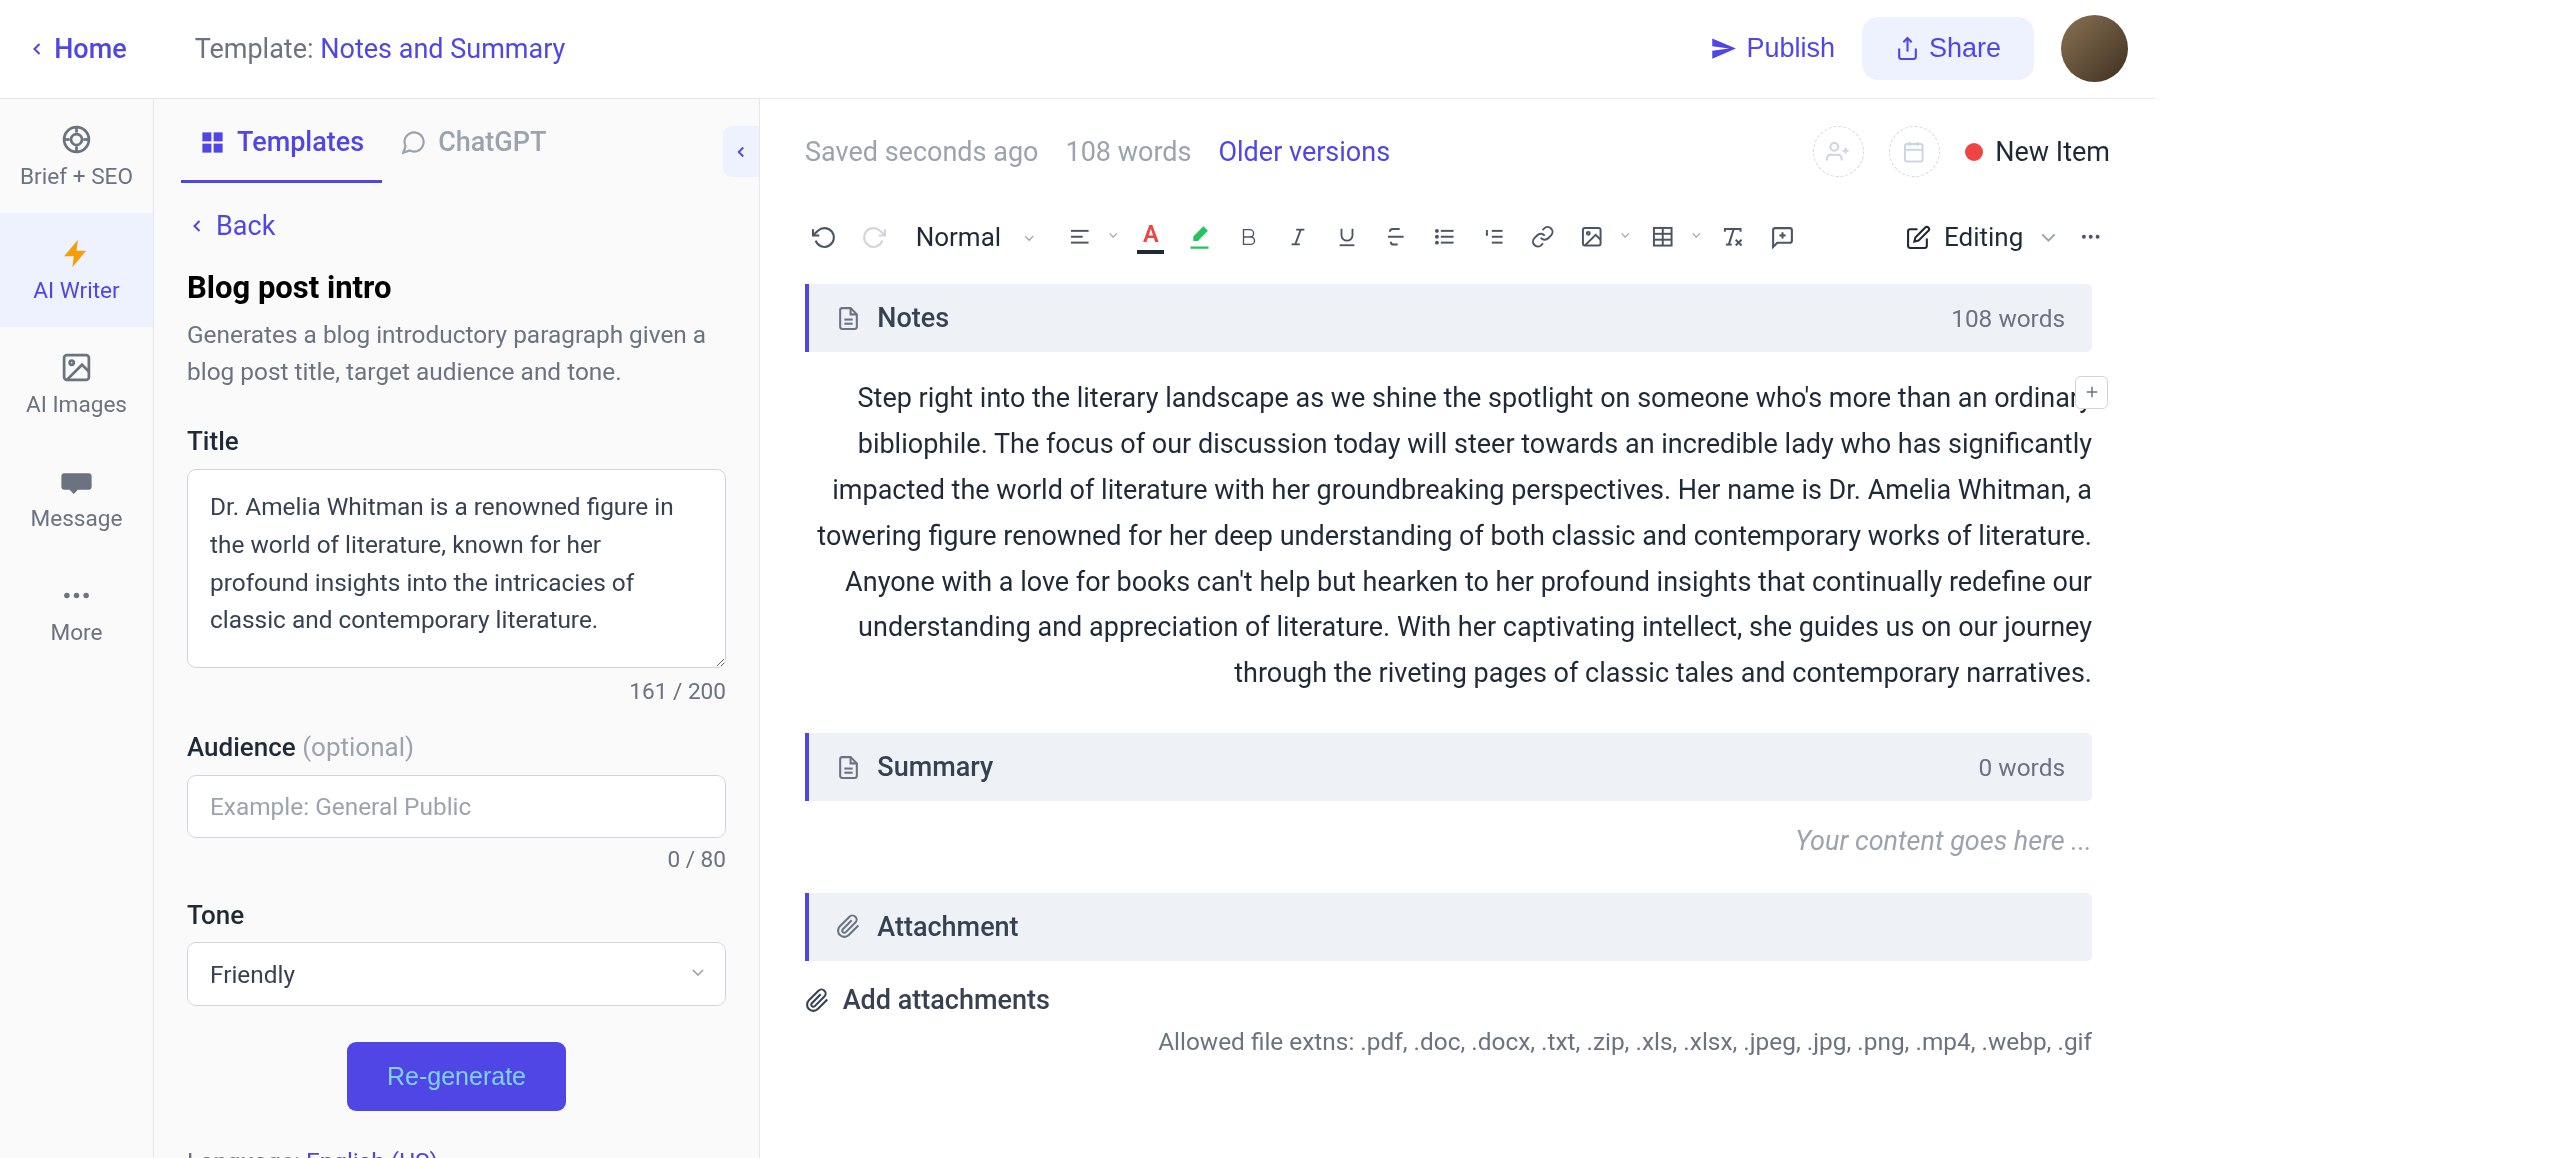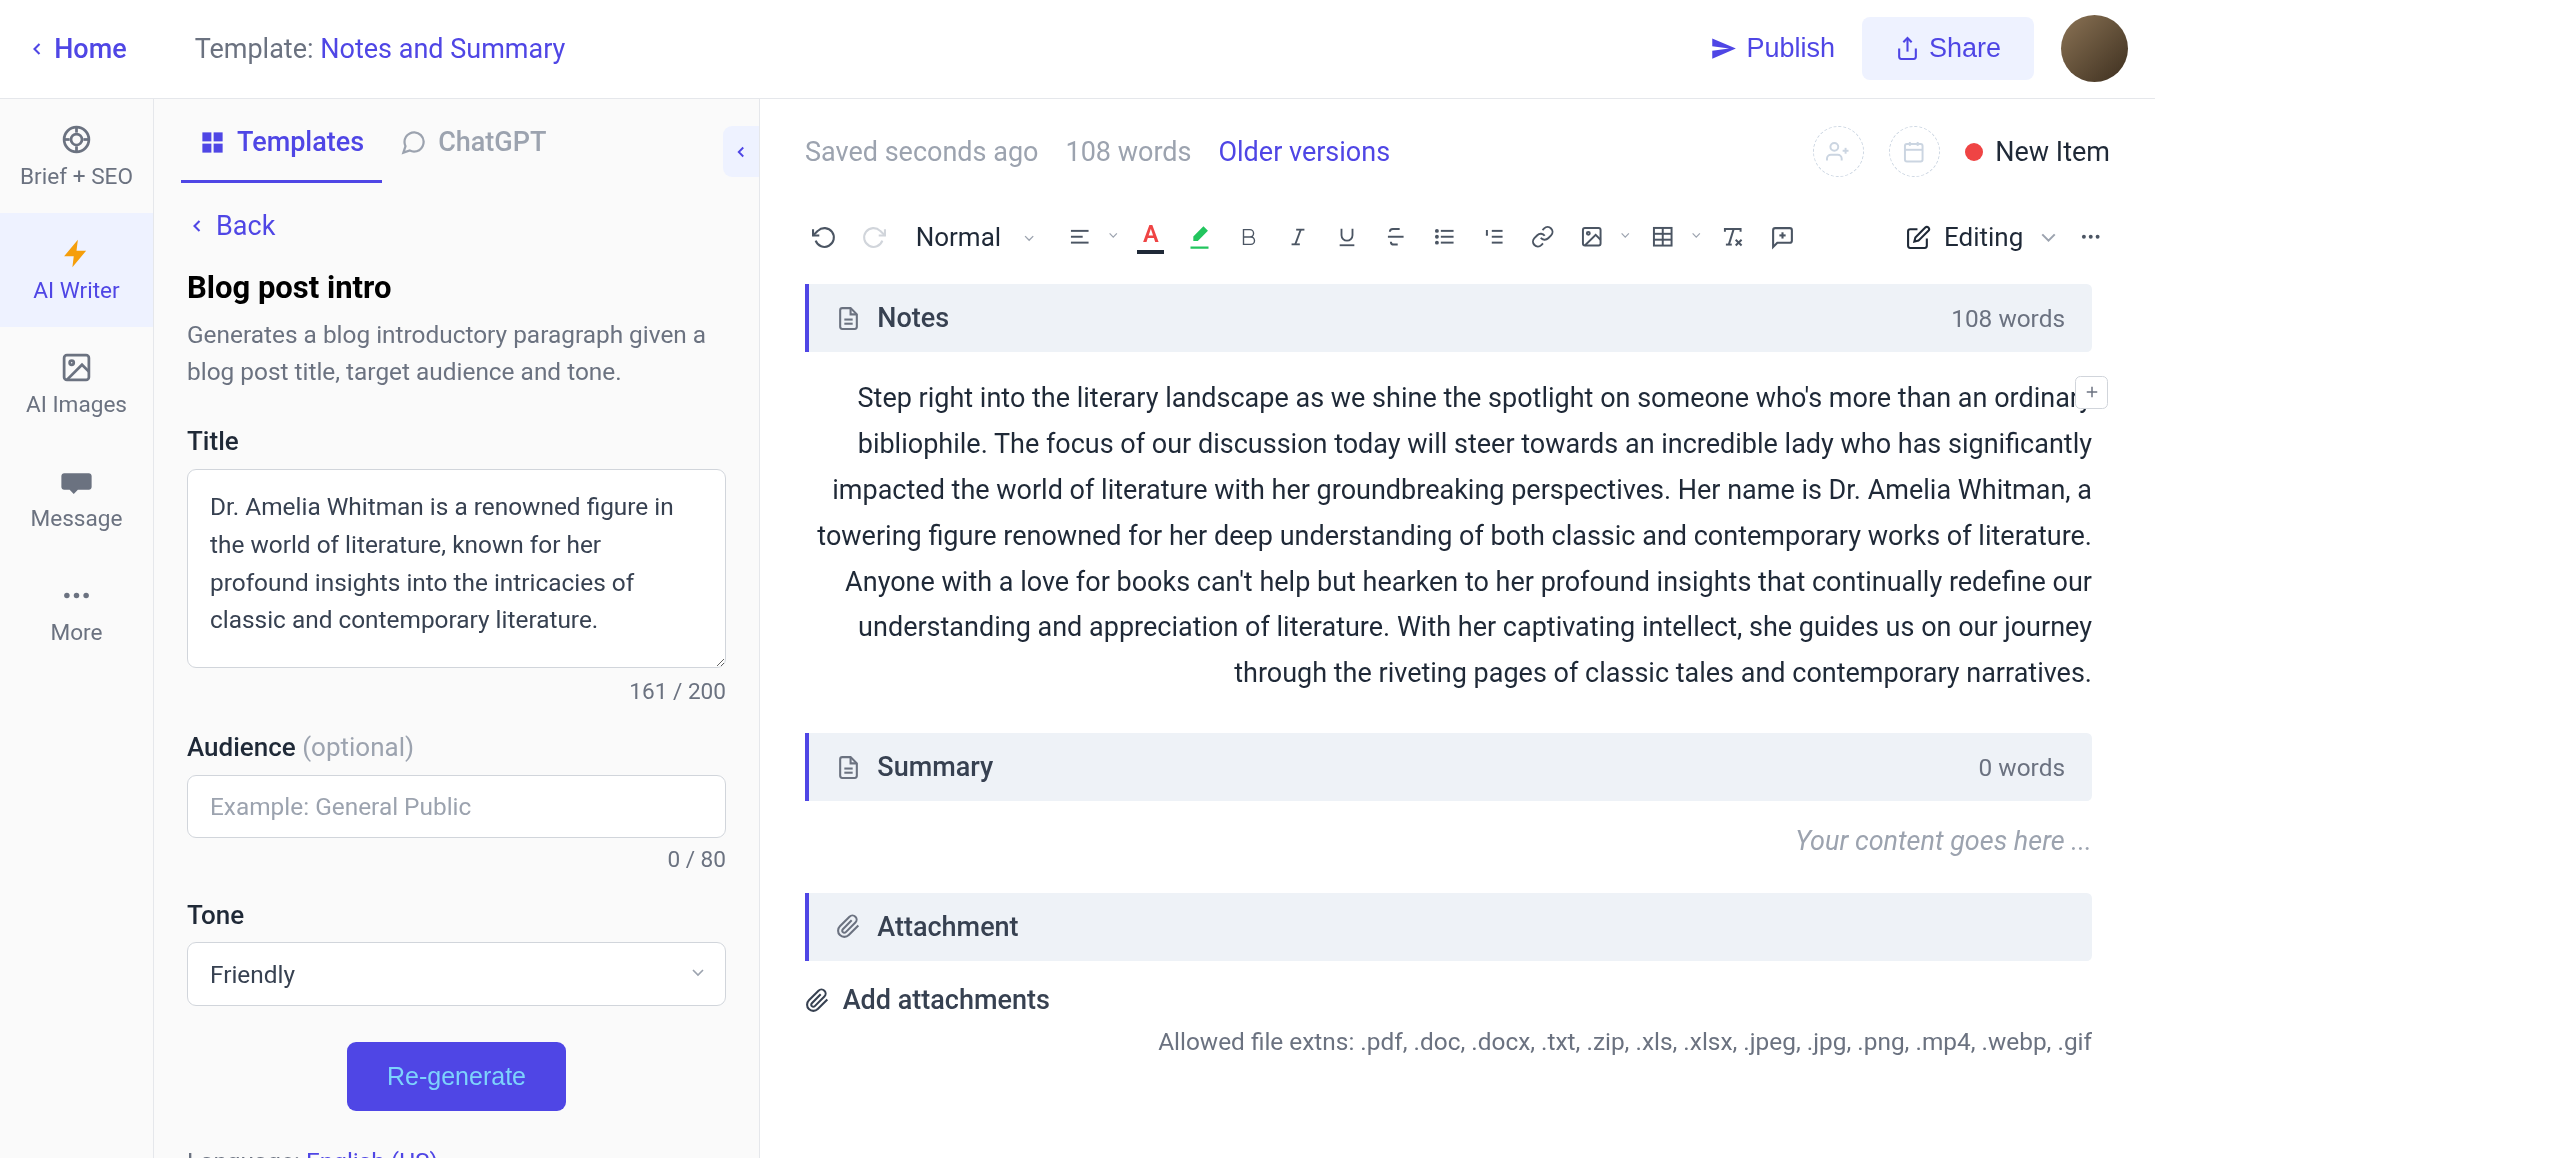--- a/index.html
+++ b/index.html
@@ -9,21 +9,21 @@
 
 
 .topbar { height: 98px; display: flex; align-items: center; padding: 0 27px; border-bottom: 0.9px solid transparent; }
 .topbar-left { display: flex; align-items: center; gap: 18px; }
 .home-link { display: flex; align-items: center; gap: 7.2px; color: #4f46e5; font-size: 27px; font-weight: 500; cursor: pointer; }
 .home-link svg { width: 20px; height: 20px; }
 .template-label { font-size: 27px; color: #6b7280; margin-left: 50px; }
 .template-name { color: #4f46e5; }
 .topbar-right { margin-left: auto; display: flex; align-items: center; gap: 27px; }
 .publish-btn { display: flex; align-items: center; gap: 9px; color: #4f46e5; font-size: 27px; font-weight: 500; background: none; border: none; cursor: pointer; }
-.share-btn { display: flex; align-items: center; gap: 9px; background: #eef2ff; color: #4f46e5; font-size: 27px; font-weight: 500; border: none; border-radius: 8px; padding: 16.3px 33px; cursor: pointer; }
+.share-btn { display: flex; align-items: center; gap: 9px; background: #eef2ff; color: #4f46e5; font-size: 27px; font-weight: 500; border: none; border-radius: 16px; padding: 16.3px 33px; cursor: pointer; }
 .avatar { width: 67px; height: 67px; border-radius: 50%; background: linear-gradient(135deg, #8b7355 0%, #3d2f1f 100%); }
 
 
 .main { flex: 1; display: flex; overflow: hidden; border-top: 0.9px solid #e5e7eb; }
 
 
 .left-rail { width: 154px; background: #fafafa; display: flex; flex-direction: column; border-right: 0.9px solid #e5e7eb; }
 .rail-item { display: flex; flex-direction: column; align-items: center; justify-content: center; gap: 7.2px; padding: 23.5px 7.2px; font-size: 22.6px; color: #6b7280; cursor: pointer; }
 .rail-item.active { background: #eef2ff; color: #4f46e5; }
 .rail-item svg { width: 33px; height: 33px; }

